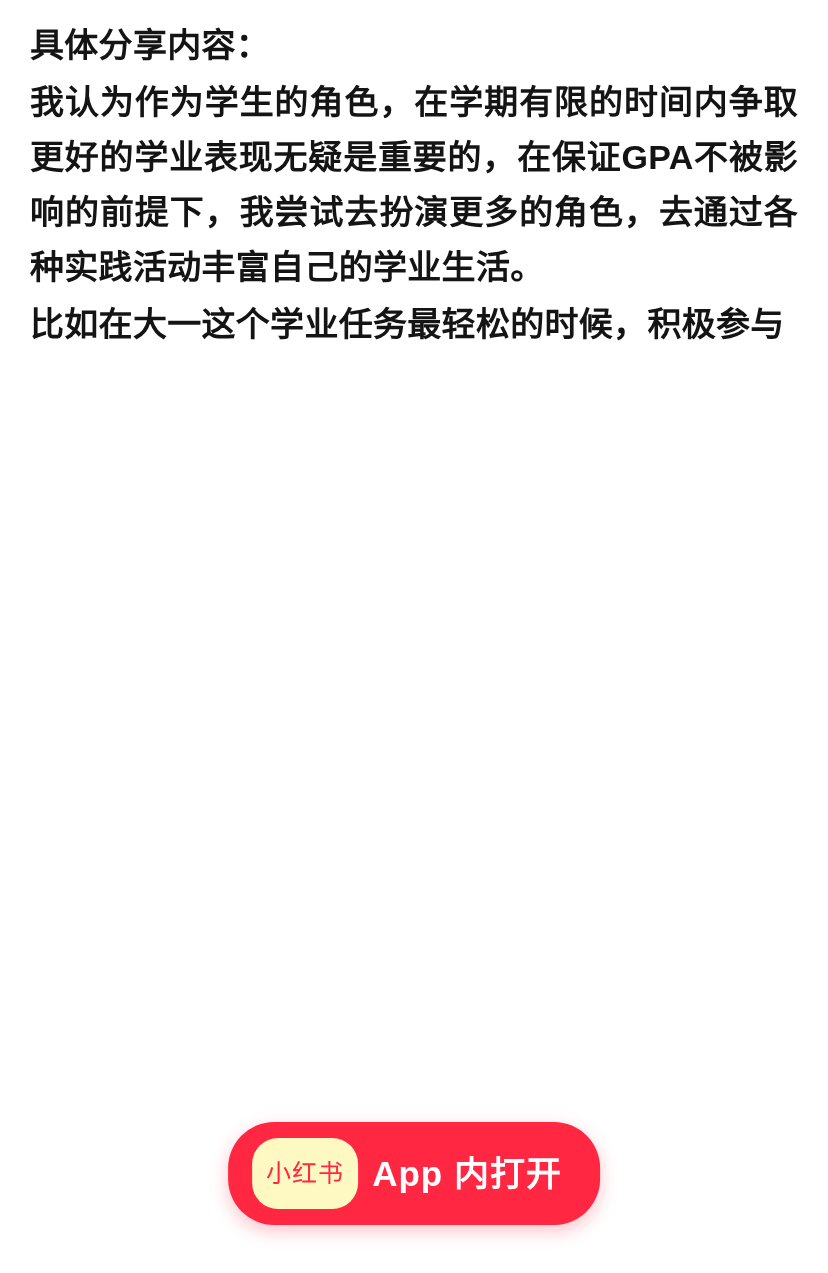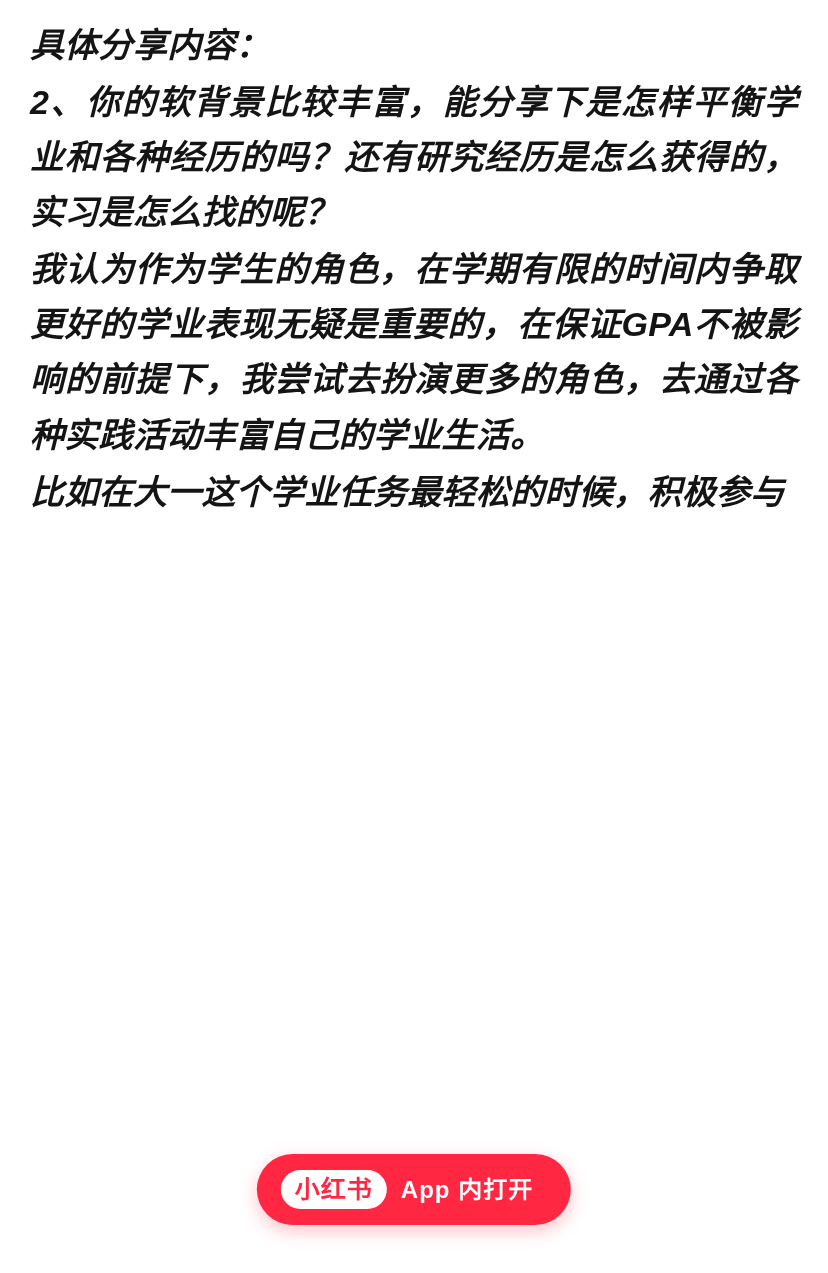--- a/index.html
+++ b/index.html
@@ -27,21 +27,20 @@
     line-height: 1.62;
     letter-spacing: 0.3px;
     font-weight: 600;
     color: #141414;
     word-break: break-word;
   }
   .para {
     margin: 0 4px 2px 0;
     text-align: justify;
     text-justify: inter-ideograph;
-    font-style: italic;
   }
   .scroll-fade {
     position: absolute;
     left: 0;
     right: 0;
     bottom: 0;
     height: 150px;
     background: linear-gradient(to bottom, rgba(255,255,255,0) 0%, rgba(255,255,255,0.72) 48%, rgba(255,255,255,0.96) 100%);
     pointer-events: none;
   }
@@ -54,44 +53,43 @@
     align-items: center;
     gap: 14px;
     background: #ff2741;
     border-radius: 46px;
     padding: 16px 38px 16px 24px;
     box-shadow: 0 6px 18px rgba(255, 39, 65, 0.28);
     cursor: pointer;
     white-space: nowrap;
   }
   .logo-pill {
-    background: #ffffff;
+    background: #fef9c3;
     color: #ff2741;
     border-radius: 26px;
-    padding: 7px 14px;
+    padding: 23px 14px;
     font-size: 25px;
-    font-weight: 700;
+    font-weight: 400;
     letter-spacing: 1px;
     line-height: 1;
   }
   .open-app-text {
     color: #ffffff;
-    font-size: 24px;
+    font-size: 35px;
     font-weight: 600;
     letter-spacing: 1px;
     line-height: 1;
   }
 </style>
 </head>
 <body>
 
 <div class="page">
   <div class="article">
     <p class="para">具体分享内容：</p>
-    <p class="para">2、你的软背景比较丰富，能分享下是怎样平衡学业和各种经历的吗？还有研究经历是怎么获得的，实习是怎么找的呢？</p>
     <p class="para">我认为作为学生的角色，在学期有限的时间内争取更好的学业表现无疑是重要的，在保证GPA不被影响的前提下，我尝试去扮演更多的角色，去通过各种实践活动丰富自己的学业生活。</p>
     <p class="para">比如在大一这个学业任务最轻松的时候，积极参与</p>
   </div>
 </div>
 
 <div class="scroll-fade"></div>
 
 <div class="open-app-bar">
   <span class="logo-pill">小红书</span>
   <span class="open-app-text">App 内打开</span>

